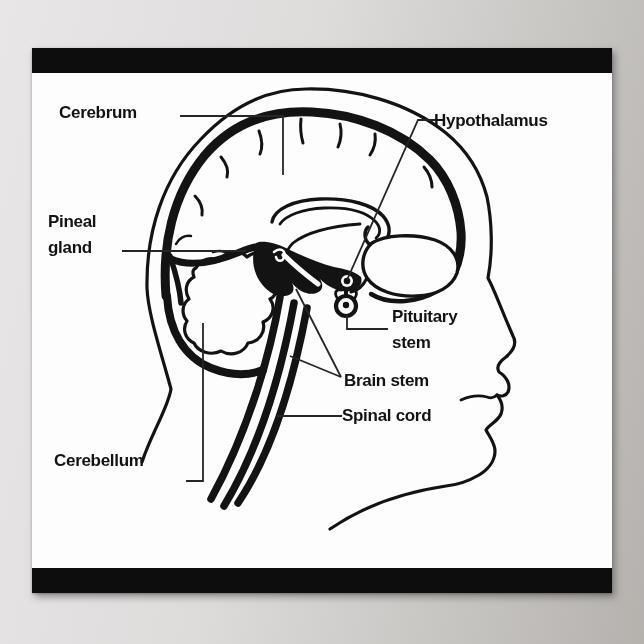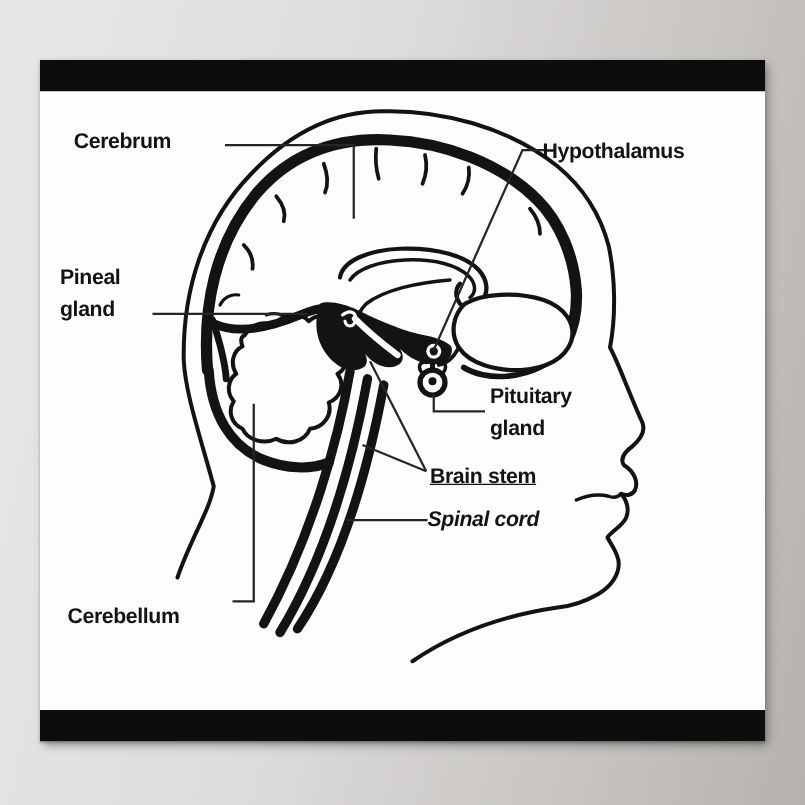--- a/index.html
+++ b/index.html
@@ -24,23 +24,23 @@
   .ld{stroke:var(--leader,#262626);fill:none;stroke-width:1.8;}
   .label{
     position:absolute;color:var(--ink,#131313);
     font-weight:700;font-size:17px;line-height:26px;letter-spacing:-0.3px;
     white-space:pre-line;
   }
   #lb-cerebrum{left:59px;top:100px;}
   #lb-pineal{left:48px;top:209px;}
   #lb-hypothalamus{left:434px;top:108px;}
   #lb-pituitary{left:392px;top:304px;}
-  #lb-brainstem{left:344px;top:368px;text-decoration:underline;}
-  #lb-spinalcord{left:342px;top:403px;font-style:italic;}
-  #lb-cerebellum{left:54px;top:480px;}
+  #lb-brainstem{left:344px;top:368px;}
+  #lb-spinalcord{left:342px;top:403px;}
+  #lb-cerebellum{left:54px;top:448px;}
 </style>
 </head>
 <body>
 
 <div class="stage">
 
   <div class="poster">
     <div class="bar top"></div>
     <div class="bar bottom"></div>
   </div>
@@ -123,18 +123,18 @@
       <path d="M 277,416 L 342,416"></path>
       <path d="M 186,481 L 203,481 L 203,323"></path>
     </g>
   </svg>
 
   <div class="label" id="lb-cerebrum">Cerebrum</div>
   <div class="label" id="lb-pineal">Pineal
 gland</div>
   <div class="label" id="lb-hypothalamus">Hypothalamus</div>
   <div class="label" id="lb-pituitary">Pituitary
-gland</div>
+stem</div>
   <div class="label" id="lb-brainstem">Brain stem</div>
   <div class="label" id="lb-spinalcord">Spinal cord</div>
   <div class="label" id="lb-cerebellum">Cerebellum</div>
 
 </div>
 
 </body></html>

